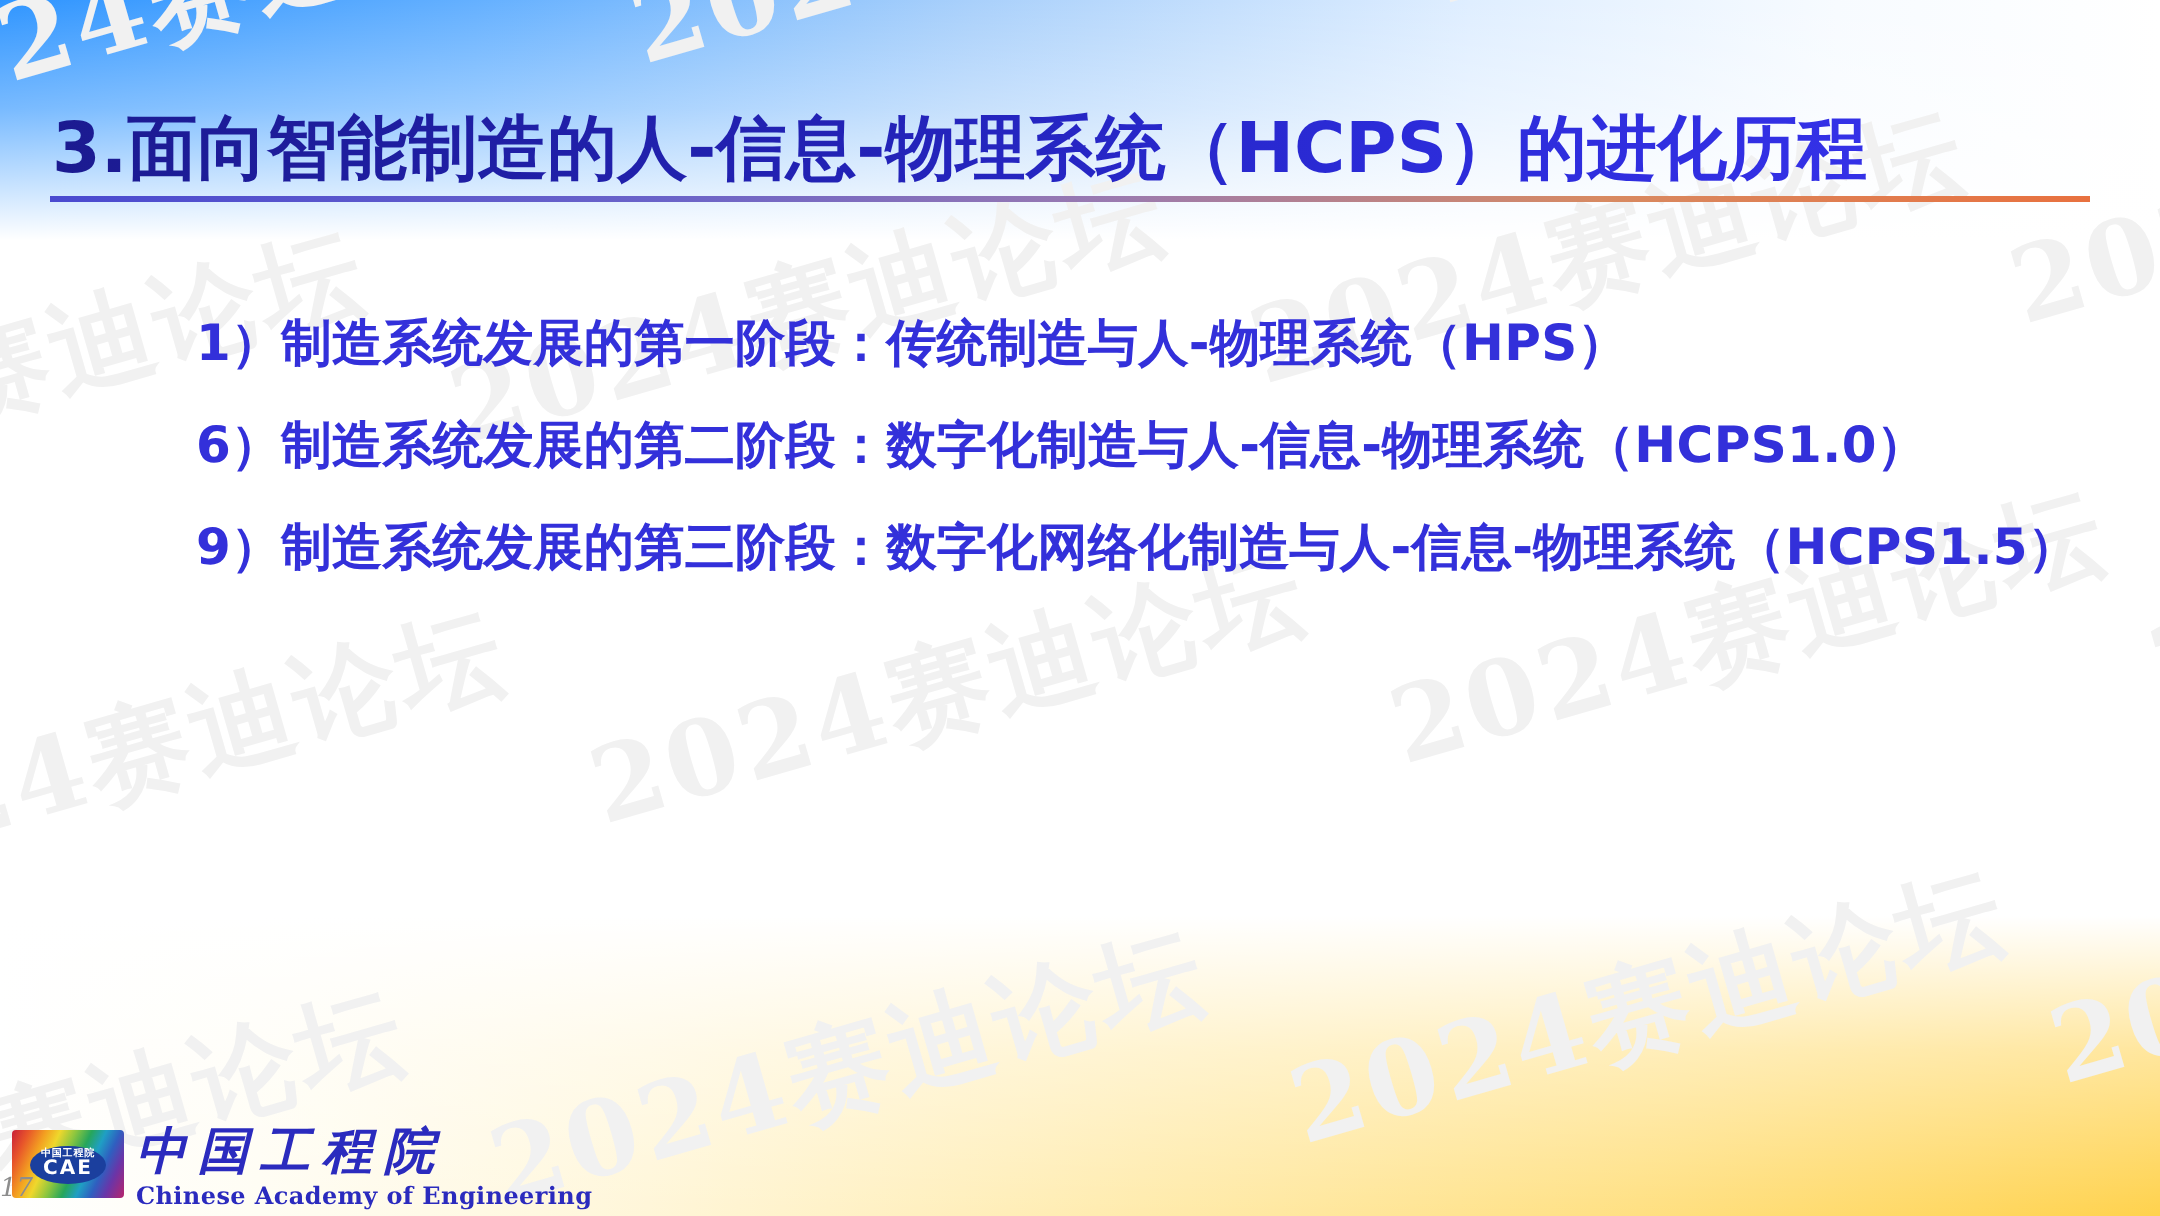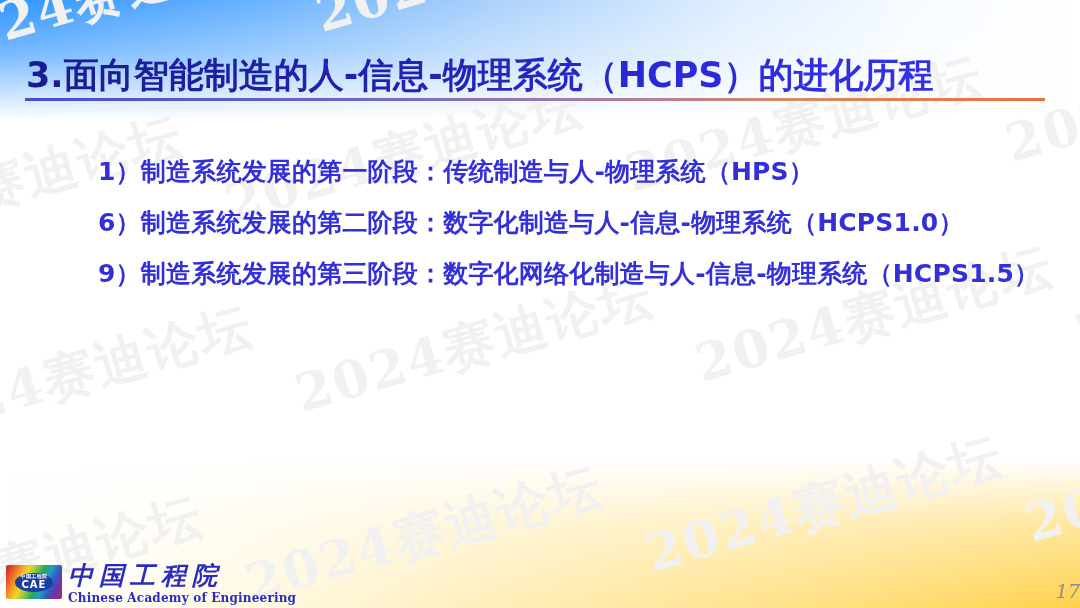--- a/index.html
+++ b/index.html
@@ -198,23 +198,23 @@
     font-size: 12px;
     font-weight: 700;
     font-family: "DejaVu Serif", "Liberation Serif", serif;
     margin-top: 4px;
     letter-spacing: 0.2px;
   }
   .page-number {
     position: absolute;
     left: 0; bottom: 6px;
     width: 1080px;
-    text-align: right;
+    text-align: left;
     color: #8d8d8d;
-    font-size: 19px;
+    font-size: 13px;
     font-style: italic;
     font-family: "DejaVu Serif", "Liberation Serif", serif;
   }
 </style>
 </head>
 <body>
 
 <div class="slide">
 
   <div class="bg-top-band"></div>

